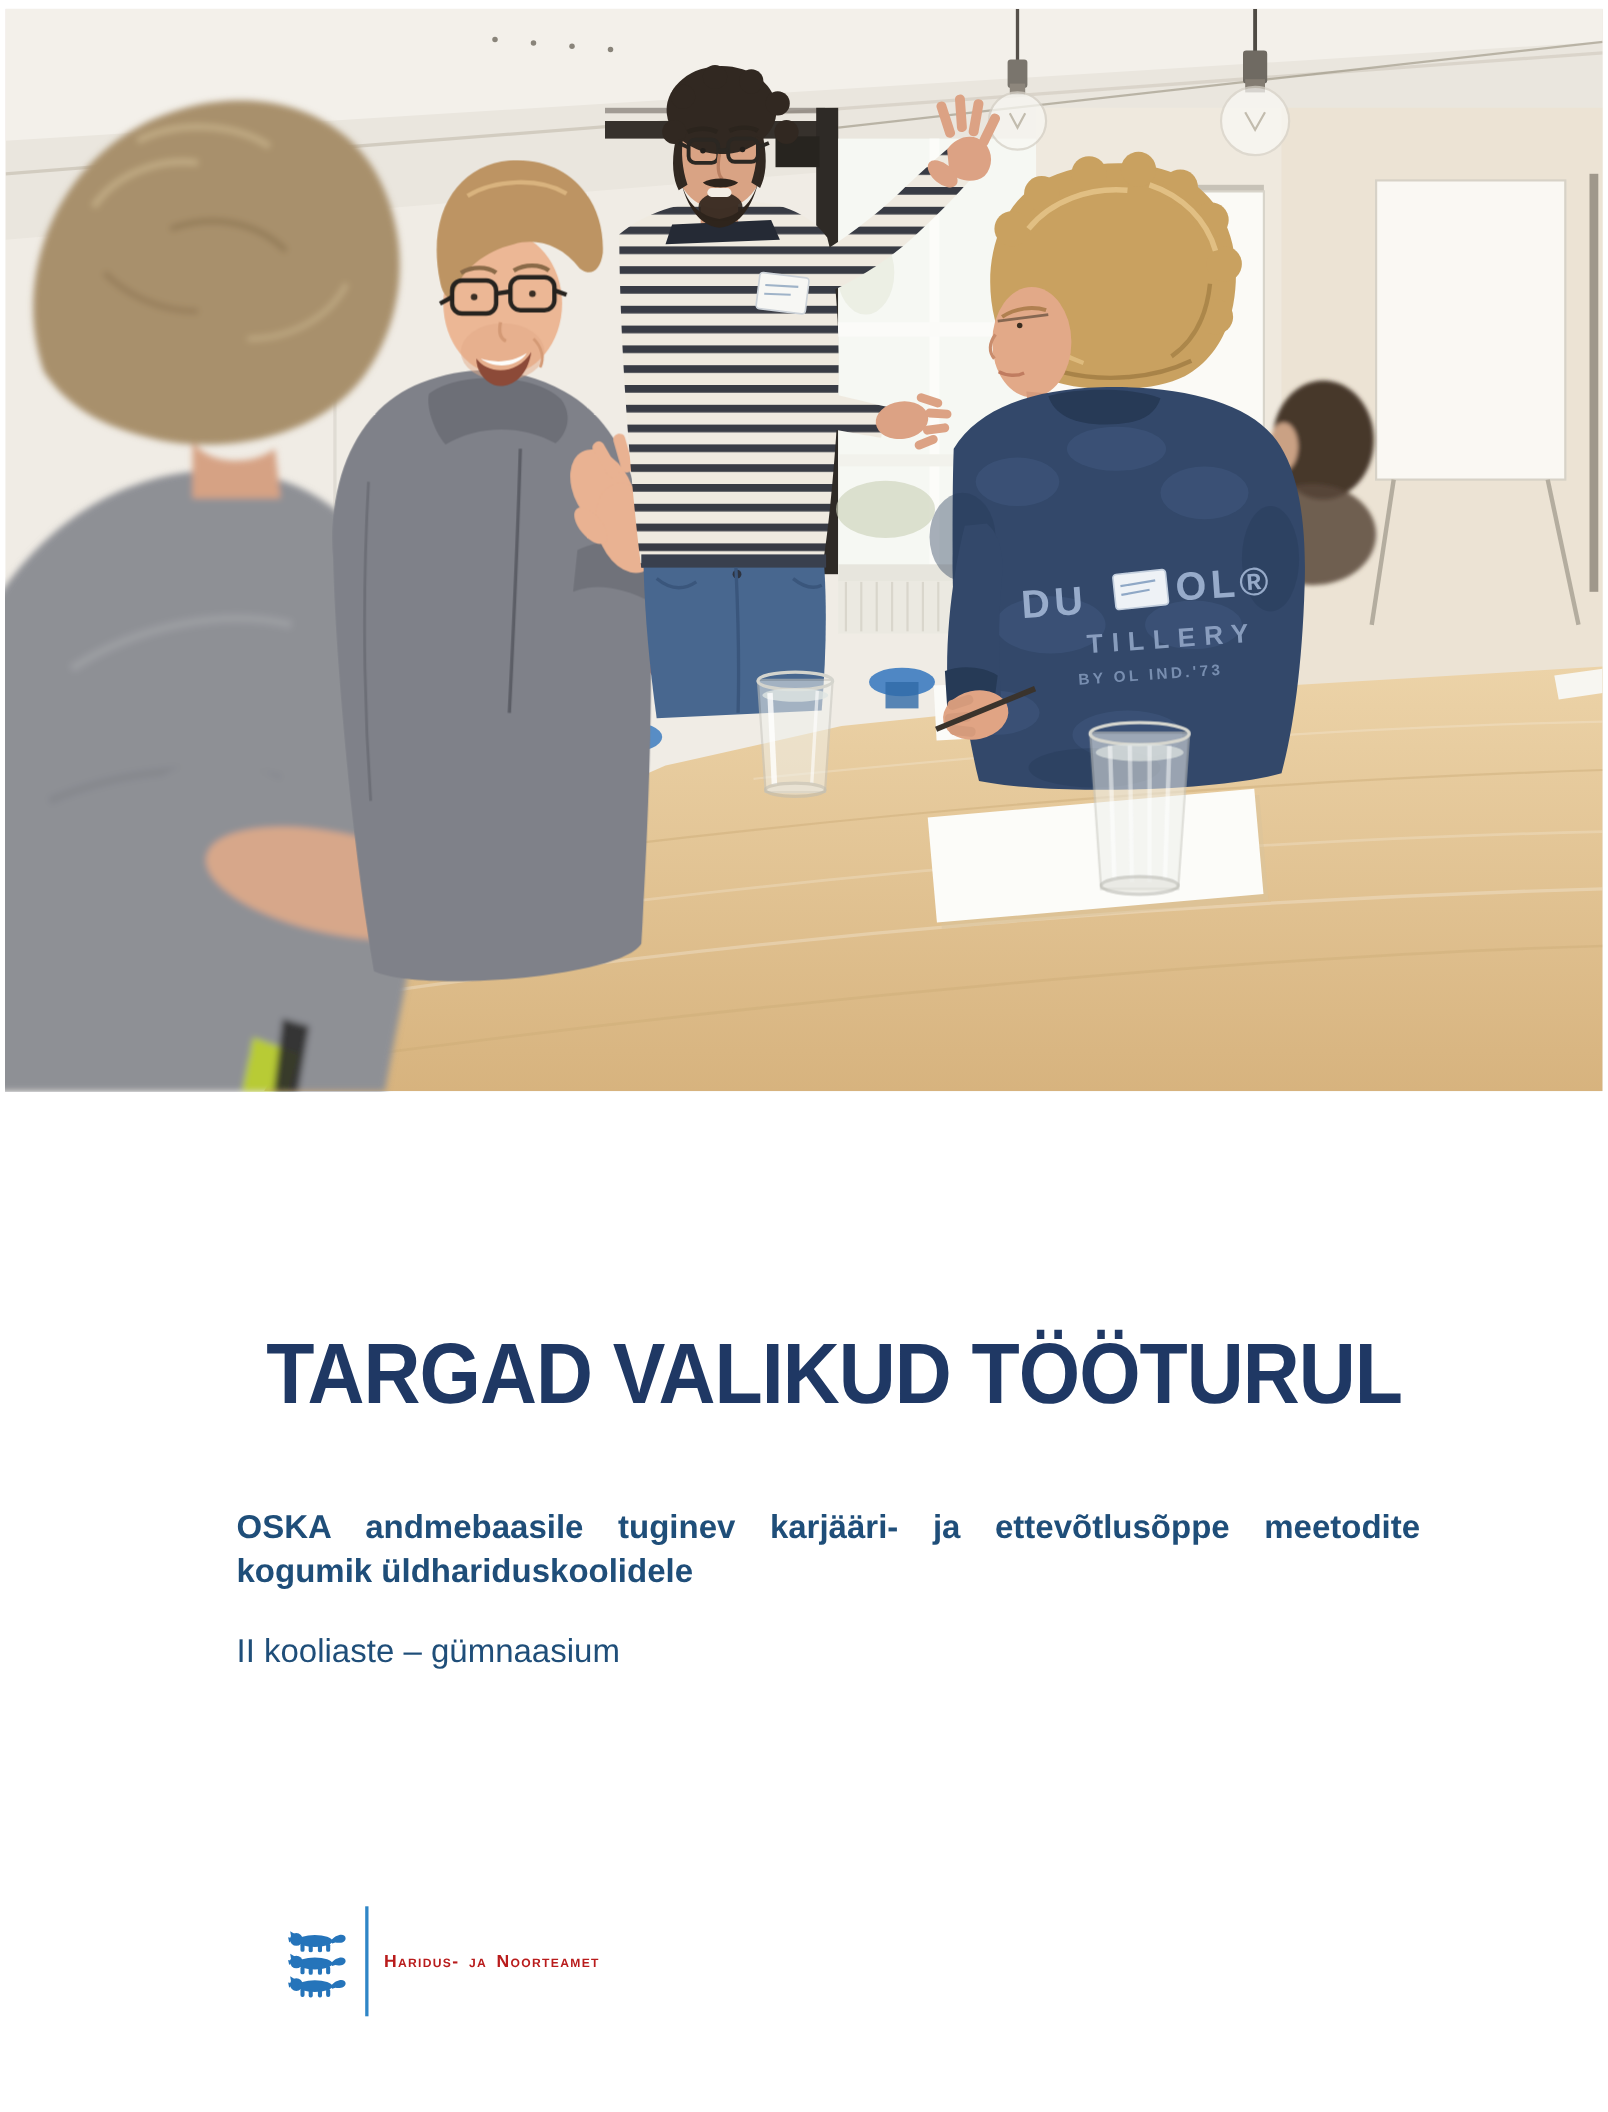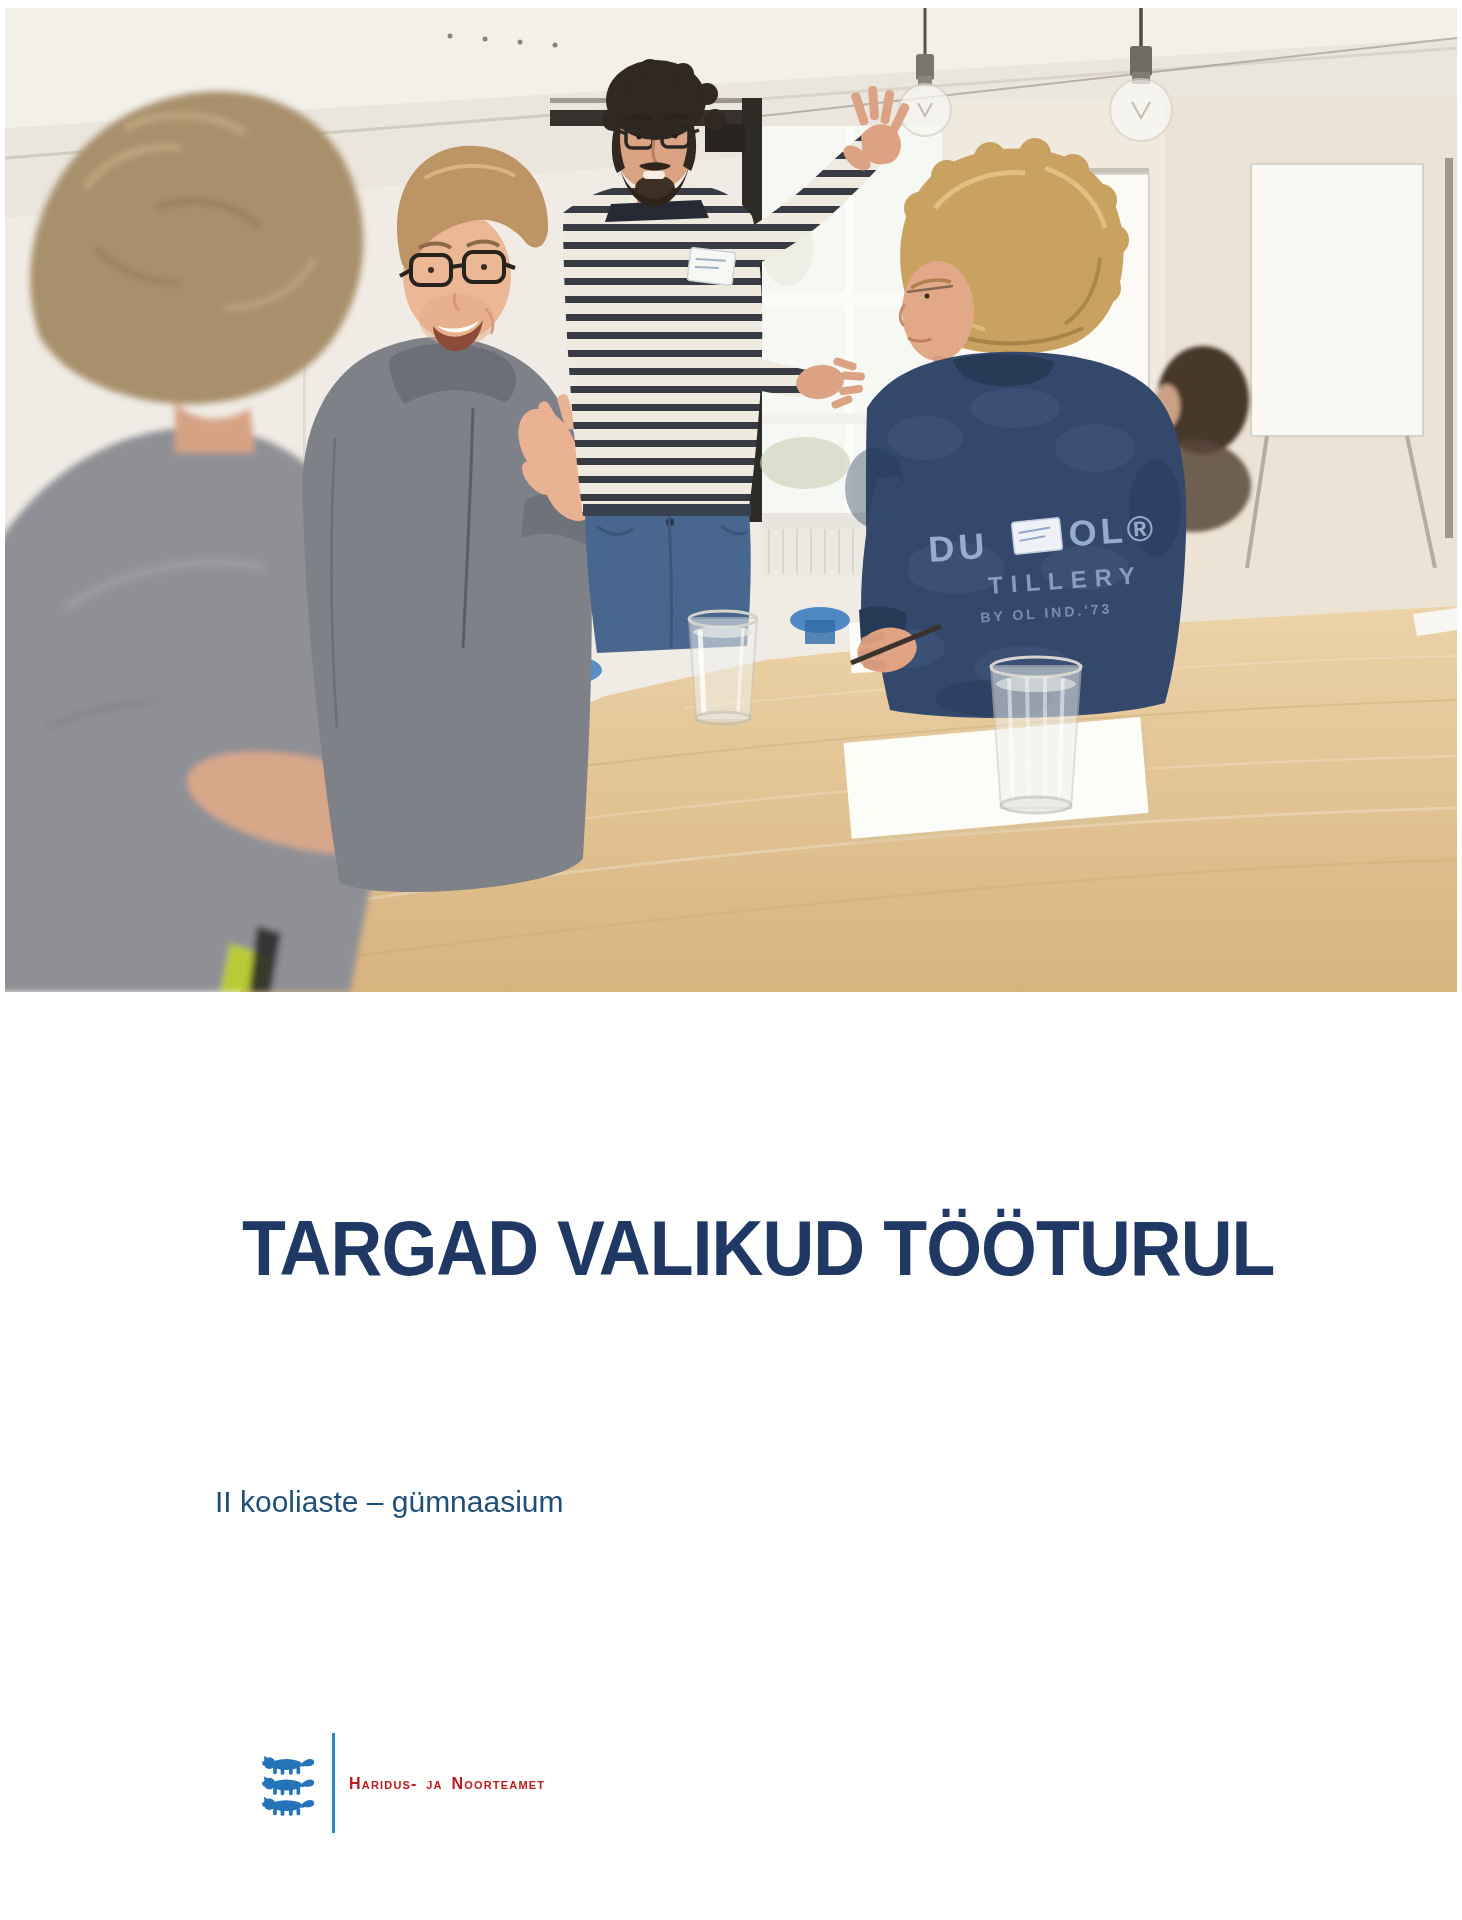--- a/index.html
+++ b/index.html
@@ -386,20 +386,22 @@
     <line x1="1040" y1="670" x2="1040" y2="794" stroke="#ffffff" stroke-width="4" opacity="0.45"></line>
     <line x1="1058" y1="670" x2="1054" y2="792" stroke="#ffffff" stroke-width="4" opacity="0.5"></line>
     <ellipse cx="1031" cy="797" rx="35" ry="8" fill="#e3e3dd" opacity="0.6" stroke="#b9b9b2" stroke-width="3"></ellipse>
   </g>
 </svg>
 </div>
 
 <h1 class="cover-title" style="margin:0;">TARGAD VALIKUD TÖÖTURUL</h1>
 
 <div class="subtitle">
+  <div class="l1">OSKA andmebaasile tuginev karjääri- ja ettevõtlusõppe meetodite</div>
+  <div class="l2">kogumik üldhariduskoolidele</div>
 </div>
 
 <div class="school-level">II kooliaste – gümnaasium</div>
 
 <div class="logo">
   <svg class="lions" viewBox="0 0 60 66">
     <use href="#lion" x="0" y="0" width="60" height="22"></use>
     <use href="#lion" x="0" y="22" width="60" height="22"></use>
     <use href="#lion" x="0" y="44" width="60" height="22"></use>
   </svg>

